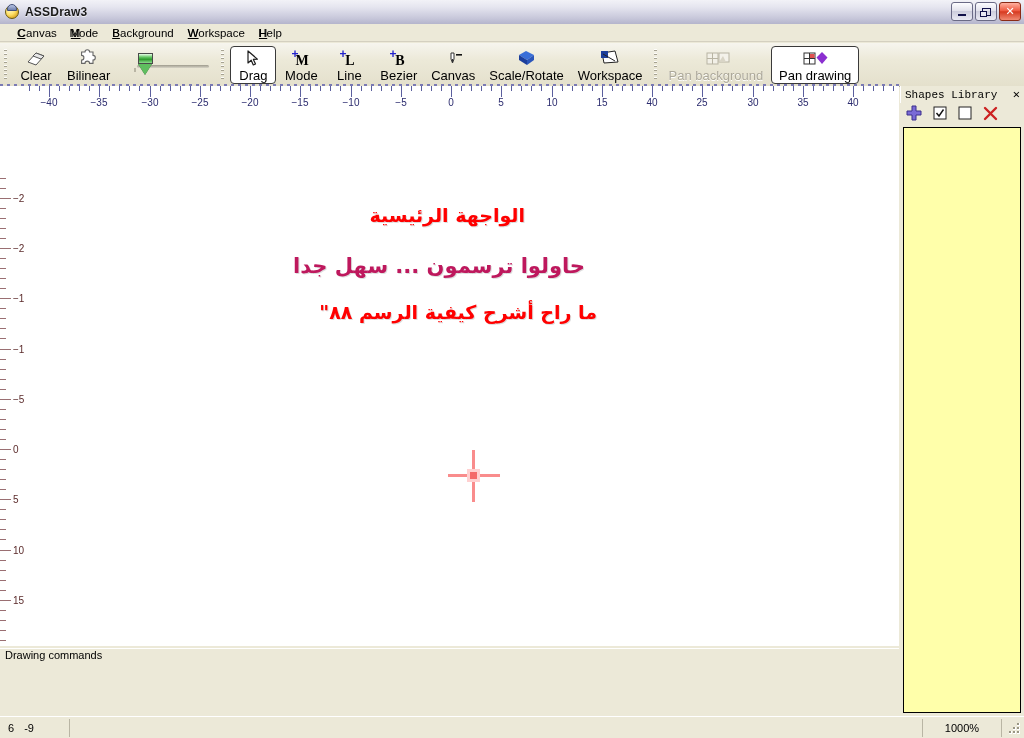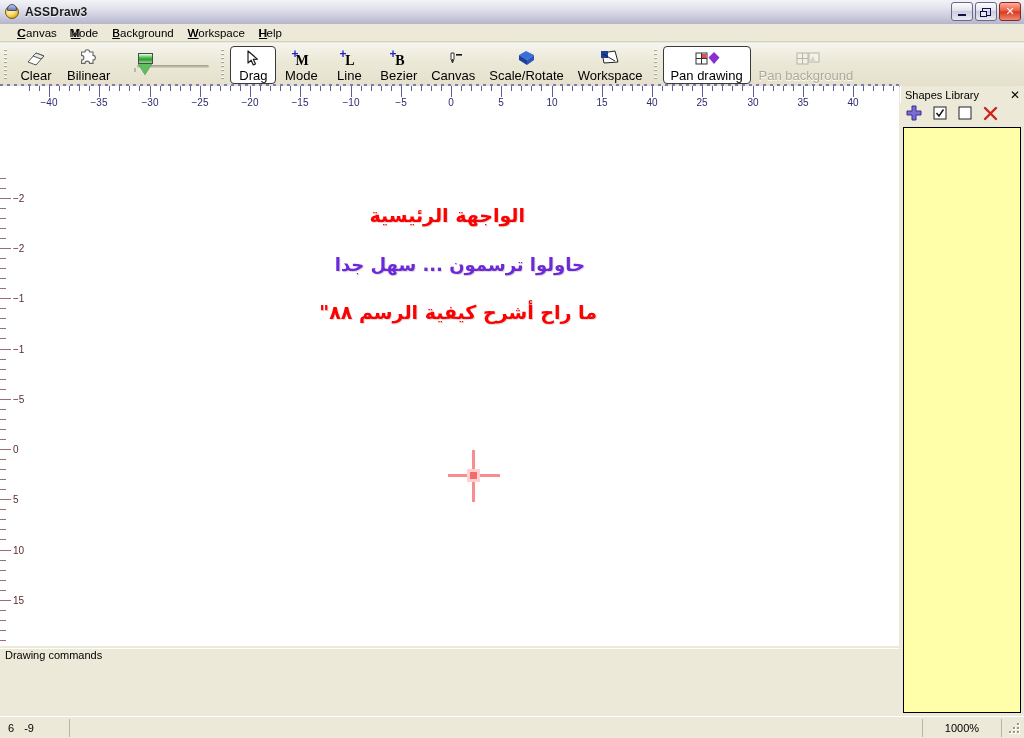--- a/index.html
+++ b/index.html
@@ -114,21 +114,21 @@
 
   .ar-line{
     position:absolute;color:#ff0000;font-weight:bold;direction:rtl;unicode-bidi:bidi-override;
     font-family:"DejaVu Sans","Liberation Sans",sans-serif;
     text-shadow:1px 1px 0 rgba(180,180,180,.45);white-space:nowrap;
   }
 
   
   .shapespanel{position:absolute;left:900px;top:86px;width:124px;height:630px;background:#ece9d8;}
   .sp-head{height:17px;display:flex;align-items:center;justify-content:space-between;
-    padding:0 4px 0 4px;box-sizing:border-box;border-left:1px solid #fff;}
+    padding:0 4px 0 4px;box-sizing:border-box;border-left:1px solid #fff;font-family:Liberation Mono, monospace;}
   .sp-title{font-size:11px;color:#000;}
   .sp-close{font-size:12px;font-weight:bold;color:#000;cursor:default;line-height:1;}
   .sp-tools{height:22px;display:flex;align-items:center;gap:11px;padding-left:6px;box-sizing:border-box;}
   .sp-list{position:absolute;left:3px;top:41px;width:118px;height:586px;background:#ffffaa;
     border:1px solid #000;box-sizing:border-box;}
 
   
   .cmdlabelbar{position:absolute;left:0;top:648px;width:899px;height:15px;background:#ece9d8;
     border-top:1px solid #fff;}
   .cmdlabel{position:absolute;left:5px;top:649px;font-size:11px;color:#000;}
@@ -295,58 +295,58 @@
           <polygon points="2,2 9,2 9,9 2,9" fill="#1c3f9c"></polygon>
           <polygon points="10,3 17,1 19,12" fill="#cc2222" opacity="0"></polygon>
           <path d="M4 5 L16 12" stroke="#222" stroke-width="1"></path>
         </svg>
       </span>
       <span class="lbl">Workspace</span>
     </div>
 
     <div class="grip"></div>
 
+    <div class="tbtn disabled" style="min-width:96px">
+      <span class="ico">
+        <svg width="34" height="17" viewBox="0 0 34 17">
+          <rect x="8" y="3" width="11" height="11" fill="#f2f0e7" stroke="#b8b4a3" stroke-width="1"></rect>
+          <line x1="13.5" y1="3" x2="13.5" y2="14" stroke="#b8b4a3" stroke-width="1"></line>
+          <line x1="8" y1="8.5" x2="19" y2="8.5" stroke="#b8b4a3" stroke-width="1"></line>
+          <rect x="20" y="3" width="10" height="9" fill="#f4f2ea" stroke="#b8b4a3" stroke-width="1"></rect>
+          <polygon points="20,12 24,6 27,12" fill="#d9d5c6"></polygon>
+        </svg>
+      </span>
+      <span class="lbl">Pan background</span>
+    </div>
+
     <div class="tbtn toggled" style="min-width:88px">
       <span class="ico">
         <svg width="34" height="17" viewBox="0 0 34 17">
           <rect x="6" y="3" width="11" height="11" fill="#fff" stroke="#333" stroke-width="1"></rect>
           <line x1="11.5" y1="3" x2="11.5" y2="14" stroke="#333" stroke-width="1"></line>
           <line x1="6" y1="8.5" x2="17" y2="8.5" stroke="#333" stroke-width="1"></line>
           <rect x="12" y="4" width="4.5" height="4" fill="#e05050"></rect>
           <path d="M24 2 L29.5 7.5 L24 14 L18.5 7.5 Z" fill="#8b2fd0"></path>
         </svg>
       </span>
       <span class="lbl">Pan drawing</span>
-    </div>
-
-    <div class="tbtn disabled" style="min-width:96px">
-      <span class="ico">
-        <svg width="34" height="17" viewBox="0 0 34 17">
-          <rect x="8" y="3" width="11" height="11" fill="#f2f0e7" stroke="#b8b4a3" stroke-width="1"></rect>
-          <line x1="13.5" y1="3" x2="13.5" y2="14" stroke="#b8b4a3" stroke-width="1"></line>
-          <line x1="8" y1="8.5" x2="19" y2="8.5" stroke="#b8b4a3" stroke-width="1"></line>
-          <rect x="20" y="3" width="10" height="9" fill="#f4f2ea" stroke="#b8b4a3" stroke-width="1"></rect>
-          <polygon points="20,12 24,6 27,12" fill="#d9d5c6"></polygon>
-        </svg>
-      </span>
-      <span class="lbl">Pan background</span>
     </div>
   </div>
 
   <div class="dotline"></div>
 
   <div class="canvaswrap">
     <div class="canvas-inner">
       <div class="ch-h"></div>
       <div class="ch-v"></div>
       <div class="ch-c"></div>
       <div class="ch-c2"></div>
       <div id="canvas-text">
           <div class="ar-line" style="top: 93px; right: 374px; font-size: 19px; color: rgb(255, 0, 0);">الواجهة الرئيسية</div>
-          <div class="ar-line" style="top: 143px; right: 314px; font-size: 18px; color: #6d28d9;">حاولوا ترسمون ... سهل جدا</div>
+          <div class="ar-line" style="top: 143px; right: 314px; font-size: 21px; color: #be185d;">حاولوا ترسمون ... سهل جدا</div>
           <div class="ar-line" style="top: 190px; right: 302px; font-size: 19px; color: rgb(255, 0, 0);">ما راح أشرح كيفية الرسم ٨٨"</div>
         </div>
 
     </div>
     <div class="hruler" id="hruler">
         <div class="t min" style="left: 9px;"></div>
         <div class="t min" style="left: 19px;"></div>
         <div class="t min" style="left: 29px;"></div>
         <div class="t min" style="left: 39px;"></div>
         <div class="t maj" style="left: 49px;"></div>

